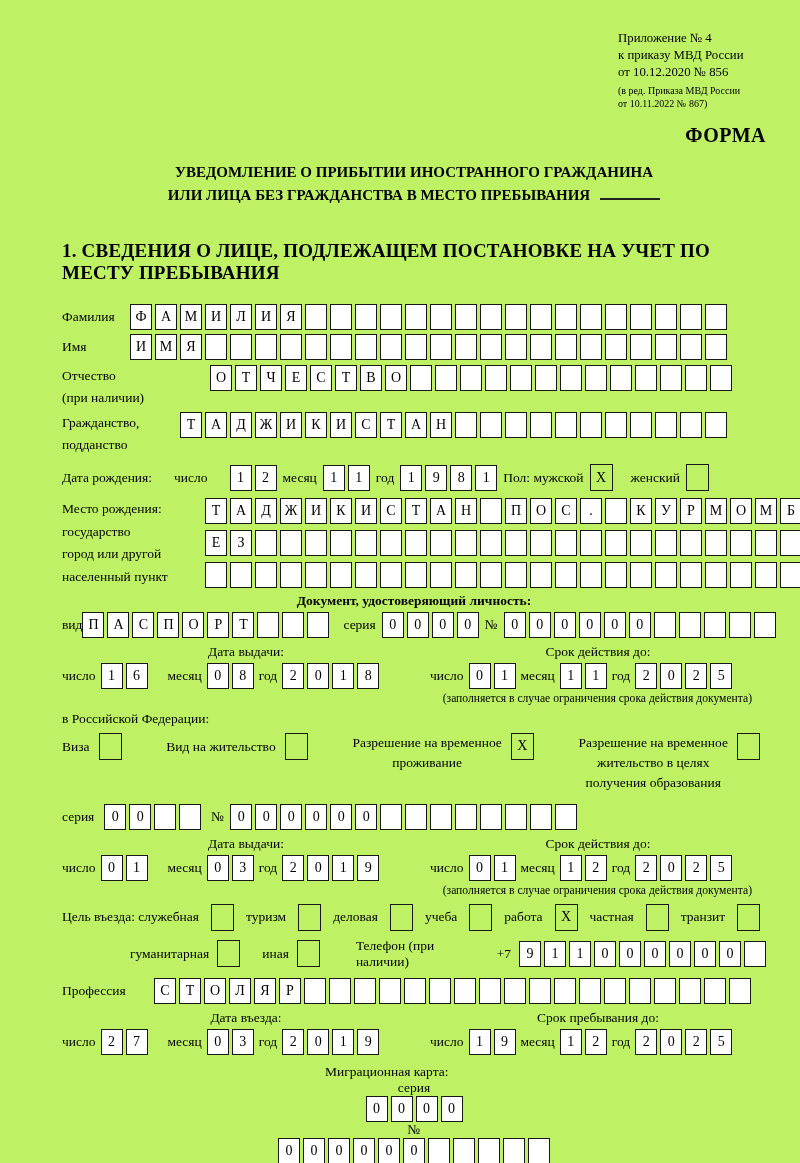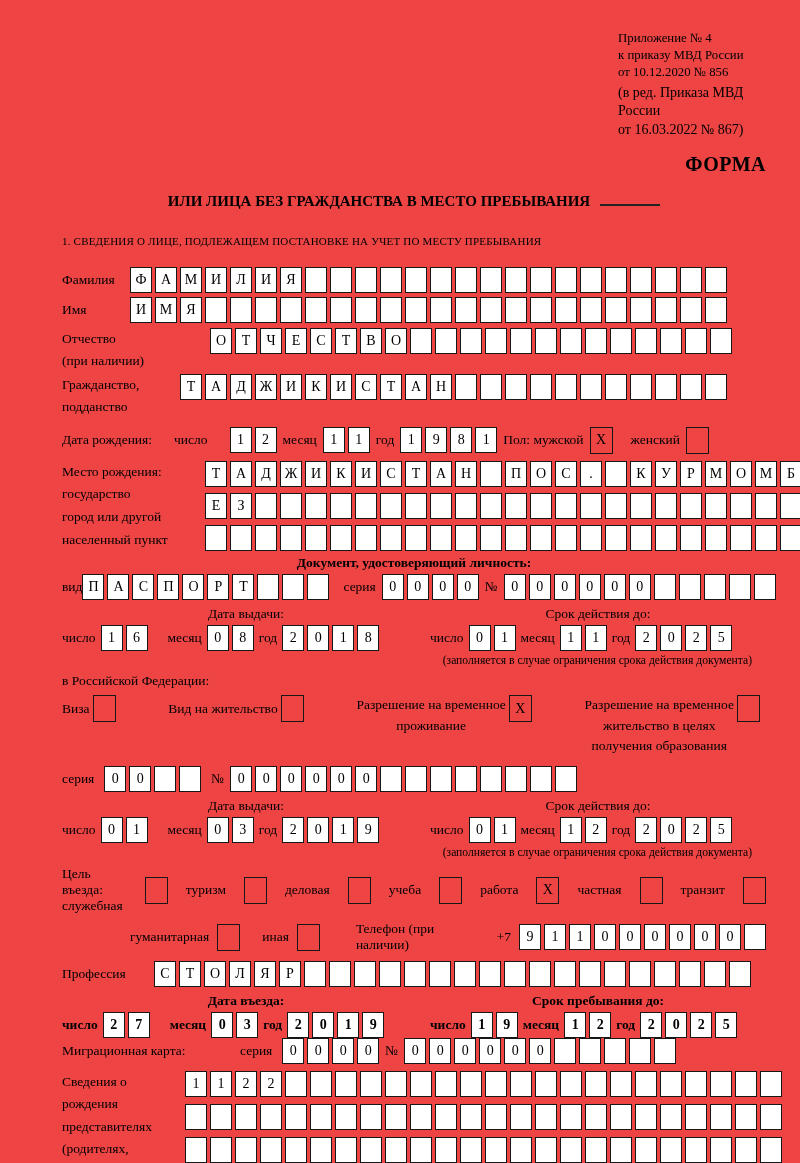--- a/index.html
+++ b/index.html
@@ -1,28 +1,28 @@
 <!DOCTYPE html>
 <html><head>
 <meta charset="utf-8">
 <style>
   html,body { margin:0; padding:0; background:#e8e8e8; }
   .page {
-    width:800px; height:1163px; margin:0 auto; background:#ef4444; color:#000;
+    width:800px; height:1163px; margin:0 auto; background:#bef264; color:#000;
     font-family:"Liberation Serif","DejaVu Serif",serif; font-size:13.5px;
     box-sizing:border-box; padding:30px 34px 16px 62px; overflow:hidden; position:relative;
   }
   
   .annex { margin-left:556px; line-height:1.32; font-size:12.8px; }
-  .annex-sub { margin-top:3px; font-size:14px; }
+  .annex-sub { margin-top:3px; font-size:10px; }
   .forma { text-align:right; font-weight:bold; margin-top:14px; font-size:20px; letter-spacing:.5px; }
   
   .title { text-align:center; font-weight:bold; font-size:15px; margin-top:14px; line-height:1.5; }
   .blank-line { display:inline-block; width:60px; border-bottom:2px solid #222; margin-left:10px; height:14px; }
-  .sec-heading { font-weight:normal; font-size:11px; margin-top:22px; letter-spacing:.2px; }
+  .sec-heading { font-weight:bold; font-size:19px; margin-top:34px; letter-spacing:.2px; }
   
   .cells { display:flex; gap:3px; }
   .cell {
     box-sizing:border-box; width:22px; height:26px; border:1.7px solid #171717;
     display:flex; align-items:center; justify-content:center; font-size:14px; flex:0 0 auto;
     background:#fff;
   }
   .cbox {
     box-sizing:border-box; width:23px; height:27px; border:1.7px solid #171717;
     display:inline-flex; align-items:center; justify-content:center; font-size:14px; flex:0 0 auto;
@@ -32,45 +32,46 @@
   .lbl { flex:0 0 auto; }
   .two-line { line-height:1.65; }
   
   .datepair { display:flex; margin-top:6px; }
   .dp-col-l { width:368px; }
   .dp-col-r { flex:1; }
   .dp-head { text-align:center; margin-bottom:3px; }
   .dg { display:flex; align-items:center; gap:5px; }
   .note-row { display:flex; margin-top:3px; }
   .restrict-note { margin-left:auto; margin-right:14px; font-size:11.6px; }
-  .cb-item { display:flex; align-items:flex-start; gap:3px; }
+  .cb-item { display:flex; align-items:flex-start; gap:9px; }
   .cb-label-c { text-align:center; line-height:1.5; }
   .gap6  { width:6px;  flex:0 0 auto; }
   .gap10 { width:10px; flex:0 0 auto; }
   .gap14 { width:14px; flex:0 0 auto; }
   .gap20 { width:20px; flex:0 0 auto; }
 </style>
 </head>
 <body>
 
 <div class="page">
 
   <div class="annex">
     <div>Приложение № 4</div>
     <div>к приказу МВД России</div>
     <div>от 10.12.2020 № 856</div>
     <div class="annex-sub">
       <div>(в ред. Приказа МВД России</div>
-      <div>от 16.03.2022 № 867)</div>
+      <div>от 10.11.2022 № 867)</div>
     </div>
   </div>
 
   <div class="forma">ФОРМА</div>
 
   <div class="title">
+    <div>УВЕДОМЛЕНИЕ О ПРИБЫТИИ ИНОСТРАННОГО ГРАЖДАНИНА</div>
     <div>
       <span>ИЛИ ЛИЦА БЕЗ ГРАЖДАНСТВА В МЕСТО ПРЕБЫВАНИЯ</span><span class="blank-line"></span>
     </div>
   </div>
 
   <div class="sec-heading">1. СВЕДЕНИЯ О ЛИЦЕ, ПОДЛЕЖАЩЕМ ПОСТАНОВКЕ НА УЧЕТ ПО МЕСТУ ПРЕБЫВАНИЯ</div>
 
   <div class="row" style="margin-top:20px;">
     <div class="lbl" style="width:68px;">Фамилия</div>
     <div class="cells">
@@ -505,21 +506,21 @@
             <span class="cell">2</span>
             <span class="cell">5</span>
           </span>
       </div>
     </div>
   </div>
   <div class="note-row">
     <div class="restrict-note">(заполняется в случае ограничения срока действия документа)</div>
   </div>
 
-  <div class="row" style="margin-top:7px; gap:18px;">
+  <div class="row" style="margin-top:7px; gap:12px;">
     <span>Цель въезда: служебная</span>
     <span class="cbox"></span>
     <span>туризм</span>
     <span class="cbox"></span>
     <span>деловая</span>
     <span class="cbox"></span>
     <span>учеба</span>
     <span class="cbox"></span>
     <span>работа</span>
     <span class="cbox">X</span>
@@ -576,21 +577,21 @@
         <span class="cell"></span>
         <span class="cell"></span>
         <span class="cell"></span>
         <span class="cell"></span>
         <span class="cell"></span>
         <span class="cell"></span>
         <span class="cell"></span>
       </span>
   </div>
 
-  <div class="datepair" style="font-weight:bold;">
+  <div class="datepair" style="">
     <div class="dp-col-l">
       <div class="dp-head">Дата въезда:</div>
       <div class="dg">
         <span>число</span>
         <span class="cells">
             <span class="cell">2</span>
             <span class="cell">7</span>
           </span>
         <span class="gap10"></span>
         <span>месяц</span>
@@ -624,21 +625,21 @@
         <span class="cells">
             <span class="cell">2</span>
             <span class="cell">0</span>
             <span class="cell">2</span>
             <span class="cell">5</span>
           </span>
       </div>
     </div>
   </div>
 
-  <div class="row" style="">
+  <div class="row" style="margin-top:9px;flex-direction:column;">
     <span style="width:178px;">Миграционная карта:</span>
     <span>серия</span>
     <span class="gap10"></span>
     <span class="cells">
         <span class="cell">0</span>
         <span class="cell">0</span>
         <span class="cell">0</span>
         <span class="cell">0</span>
       </span>
     <span class="gap6"></span>

